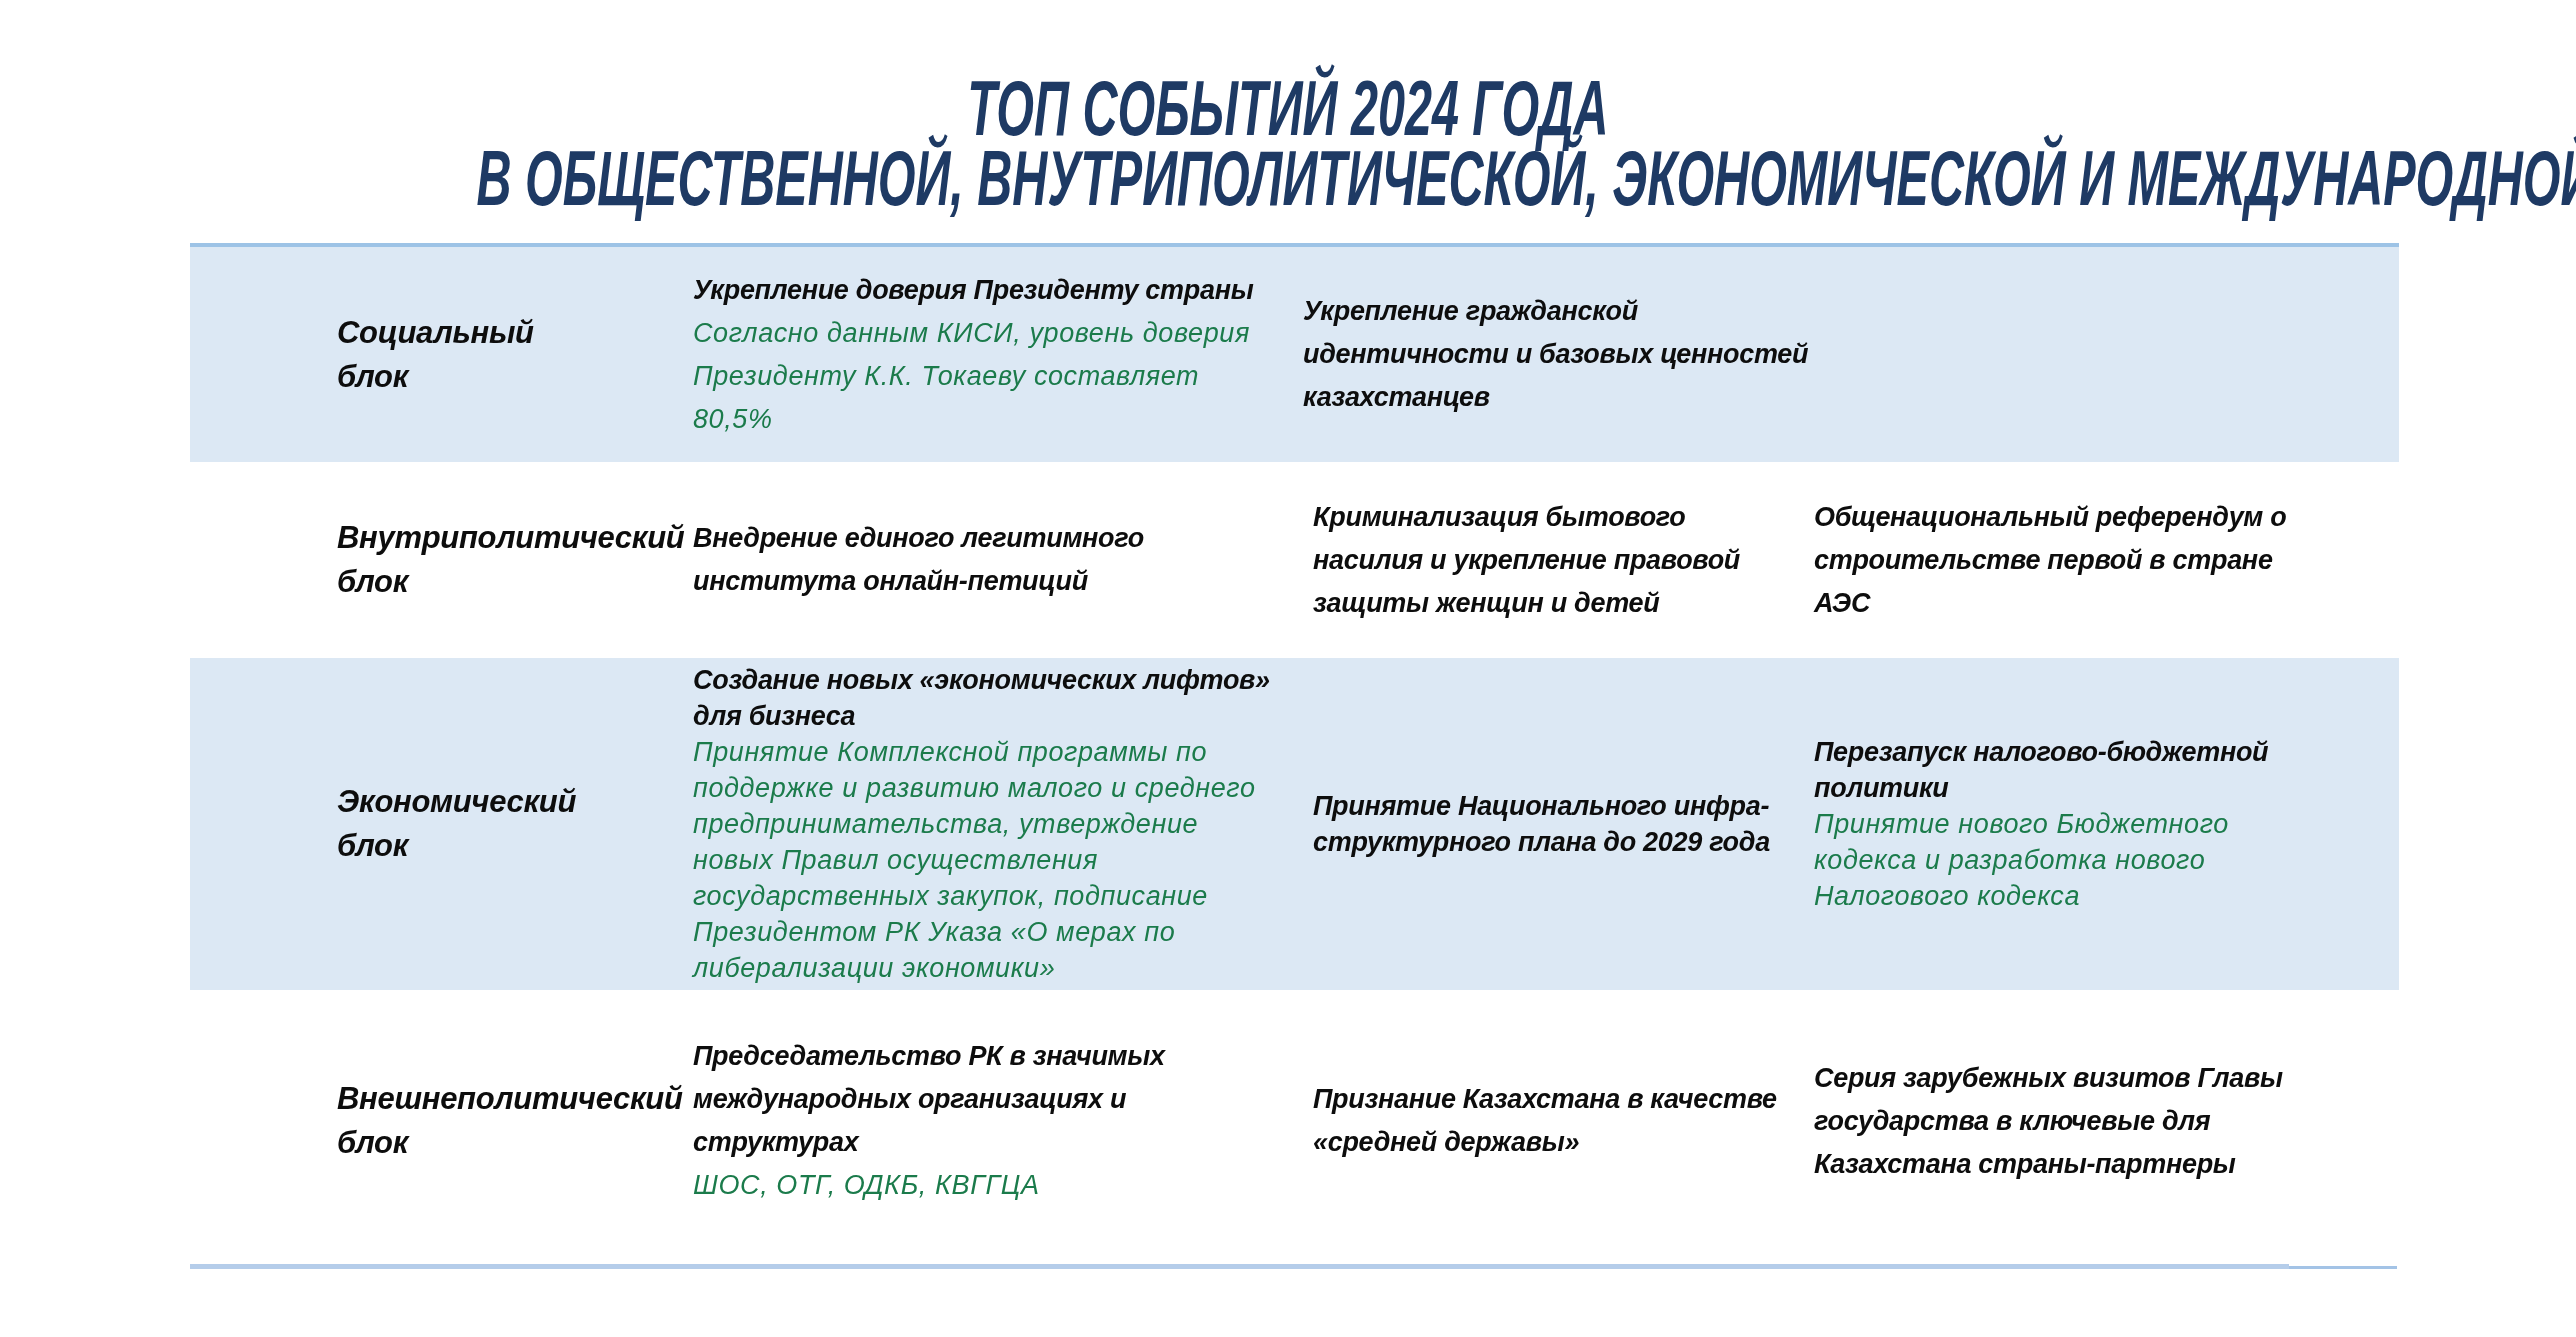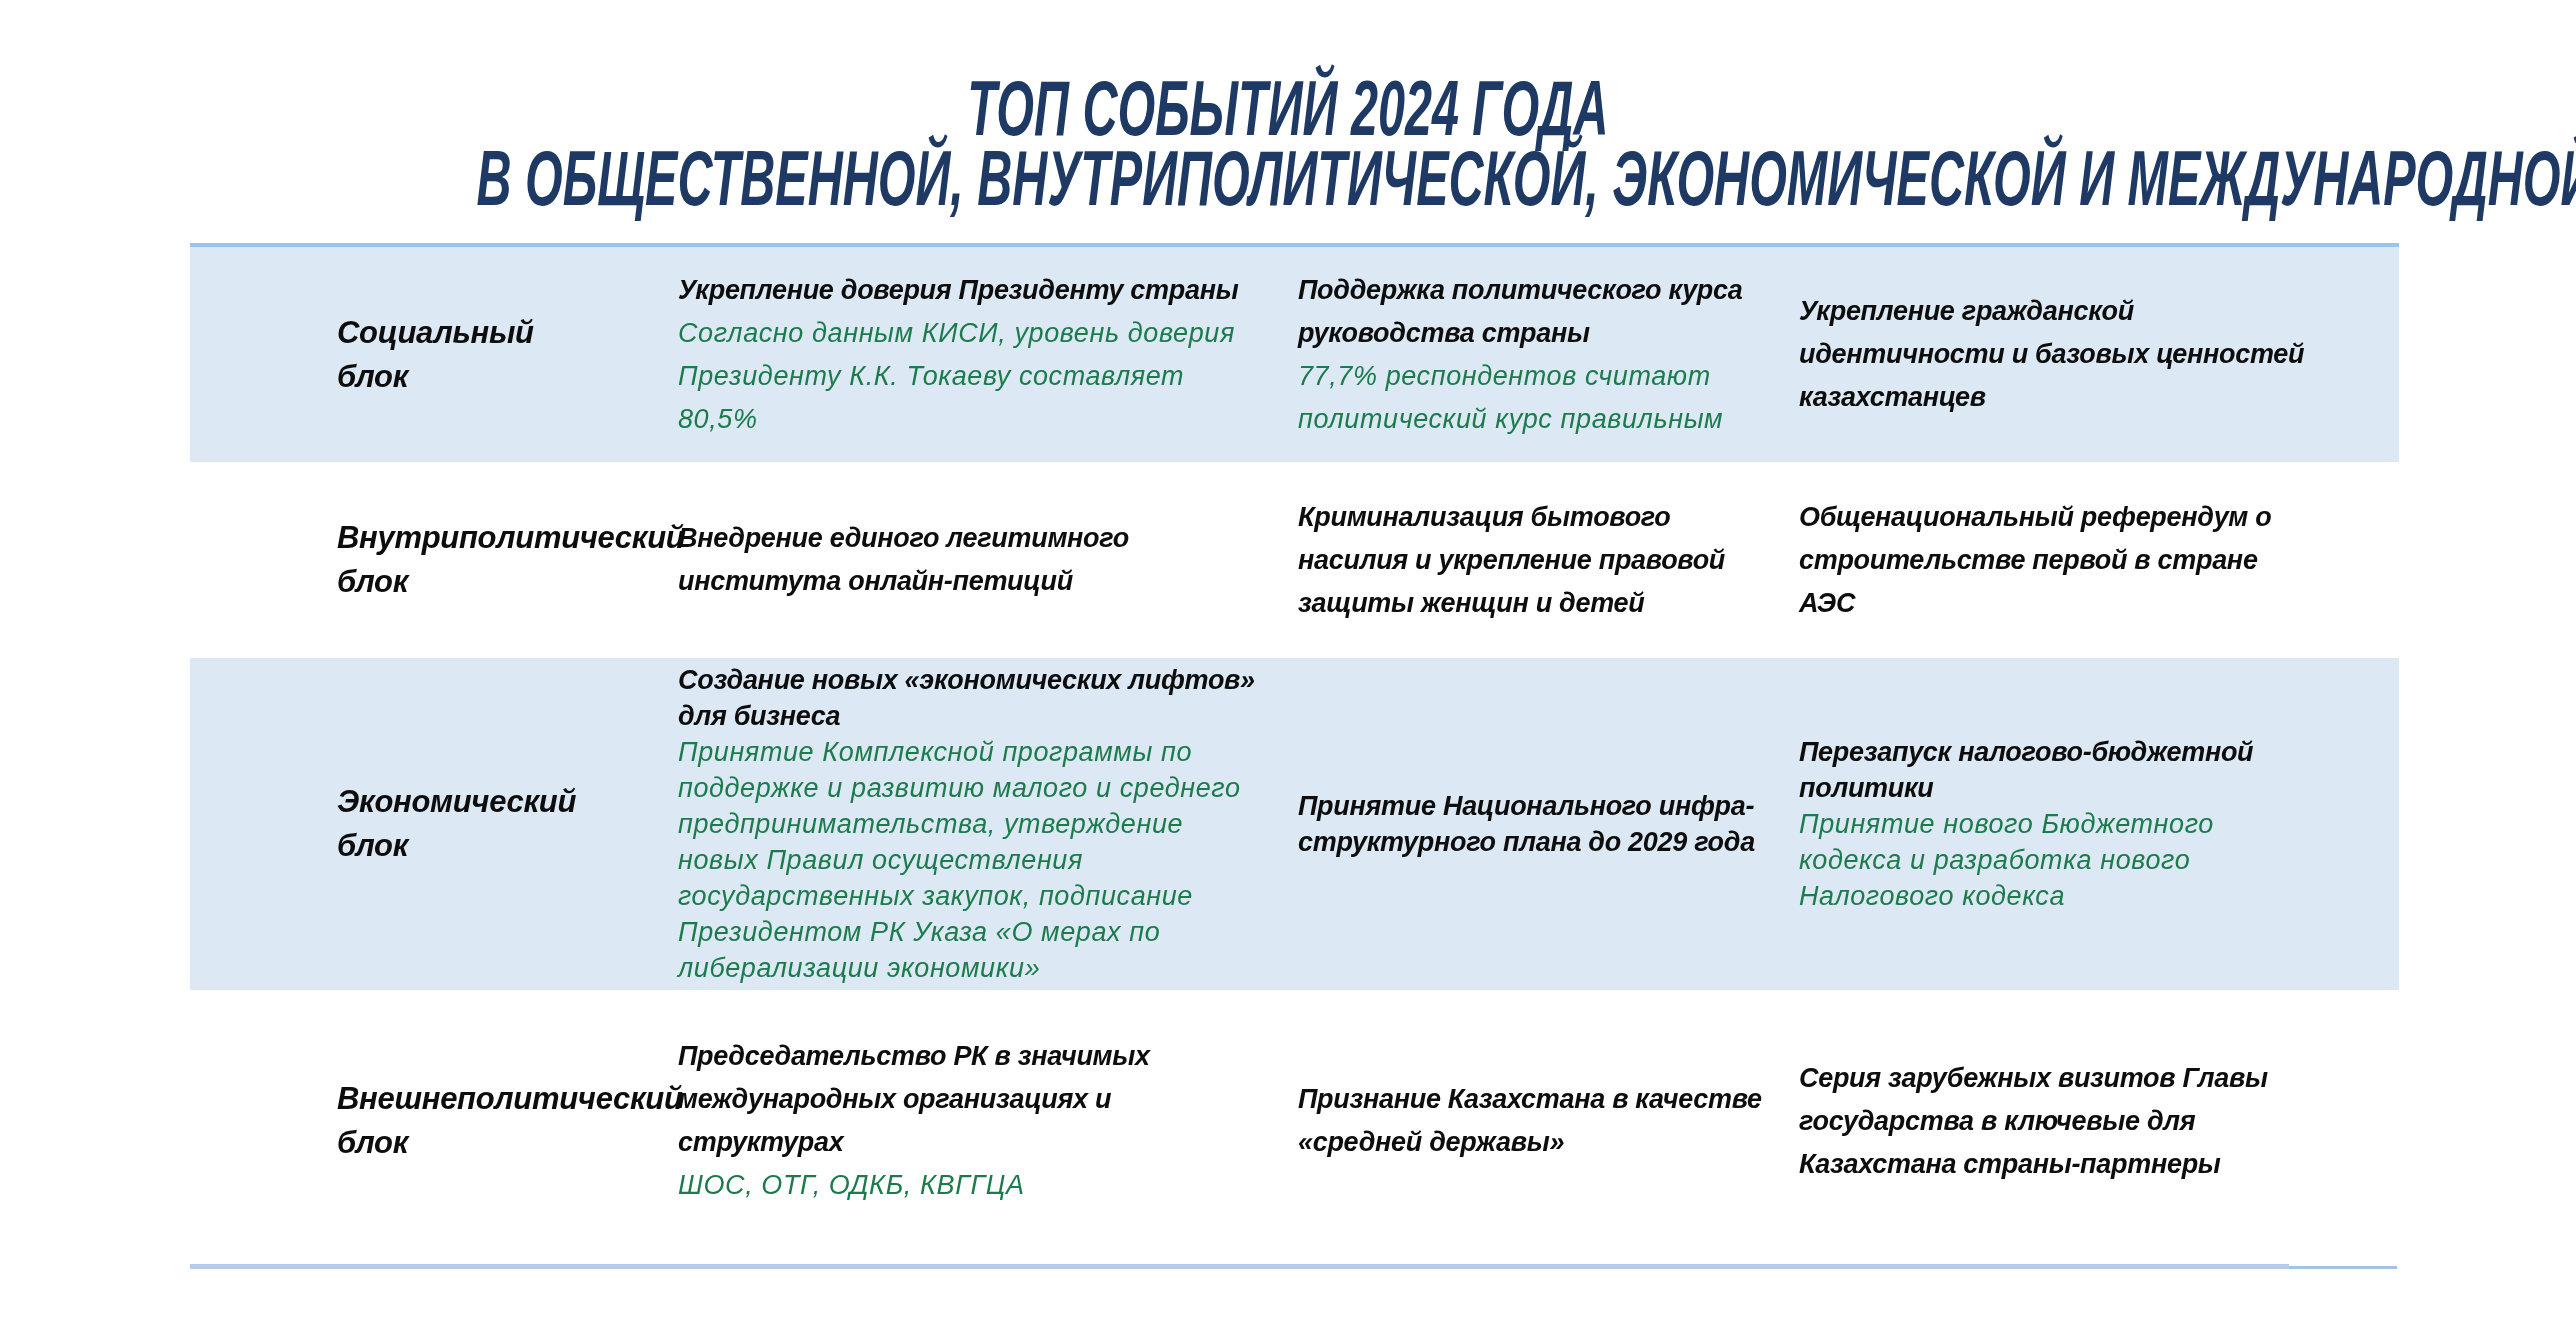--- a/index.html
+++ b/index.html
@@ -45,21 +45,21 @@
     font-weight:bold;
     font-size:31px;line-height:44px;
     letter-spacing:-0.3px;
   }
   .block-label span{display:block;}
   .cell{
     box-sizing:border-box;
     font-size:27px;line-height:43px;
     letter-spacing:-0.3px;
   }
-  .c2{flex:none;margin-left:19px;width:587px;}
+  .c2{flex:none;margin-left:34px;width:587px;}
   .c3{flex:none;margin-left:33px;width:478px;}
   .c4{flex:none;margin-left:23px;width:506px;}
   .r3 .cell{line-height:36px;}
   .heading{font-weight:bold;}
   .detail{color:#1B7B4B;letter-spacing:0.6px;}
   .r3 .c4 .detail{max-width:449px;}
   
   .bottom-divider{
     position:absolute;left:190px;top:1264px;width:2207px;height:7px;
   }
@@ -85,24 +85,20 @@
   <div class="events-table">
 
     <div class="row blue r1">
       <div class="block-label">
         <span>Социальный</span>
         <span>блок</span>
       </div>
       <div class="cell c2">
         <div class="heading">Укрепление доверия Президенту страны</div>
         <div class="detail">Согласно данным КИСИ, уровень доверия Президенту К.К. Токаеву составляет 80,5%</div>
-      </div>
-      <div class="cell c3">
-        <div class="heading">Поддержка политического курса руководства страны</div>
-        <div class="detail">77,7% респондентов  считают политический курс правильным</div>
       </div>
       <div class="cell c4">
         <div class="heading">Укрепление гражданской идентичности и базовых ценностей казахстанцев</div>
         <div class="detail"></div>
       </div>
     </div>
 
     <div class="row r2">
       <div class="block-label">
         <span>Внутриполитический</span>

